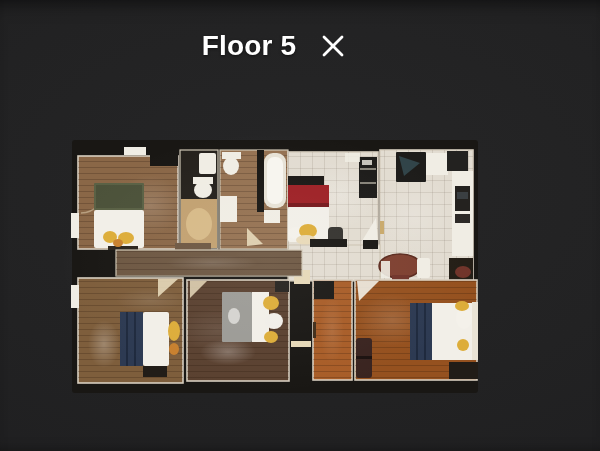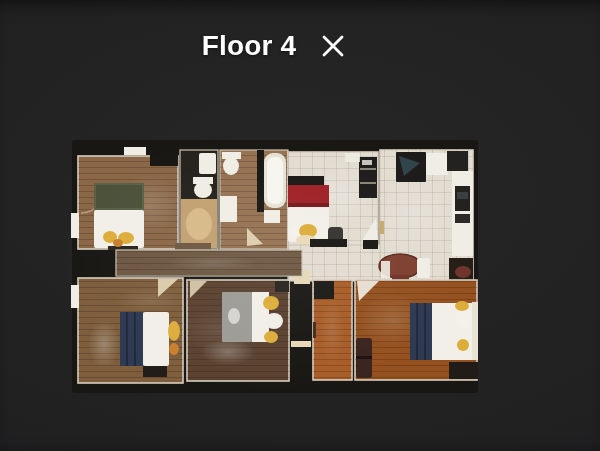--- a/index.html
+++ b/index.html
@@ -31,21 +31,21 @@
   .plan{position:absolute;left:0;top:0;cursor:pointer;}
   .room{stroke:#d8cfc0;stroke-width:1.6;}
   .room-thin{stroke:#cfc6b5;stroke-width:1.2;}
 </style>
 </head>
 <body>
 
 <div class="stage">
 
   <div class="header">
-    <h1 class="title">Floor 4</h1>
+    <h1 class="title">Floor 5</h1>
     <button class="close-btn" aria-label="Close">
       <svg width="26" height="26" viewBox="0 0 26 26">
         <line x1="4" y1="4" x2="22" y2="22" stroke="#ffffff" stroke-width="2.8" stroke-linecap="round"></line>
         <line x1="22" y1="4" x2="4" y2="22" stroke="#ffffff" stroke-width="2.8" stroke-linecap="round"></line>
       </svg>
     </button>
   </div>
 
   <svg class="plan" width="600" height="451" viewBox="0 0 600 451">
     <defs>

